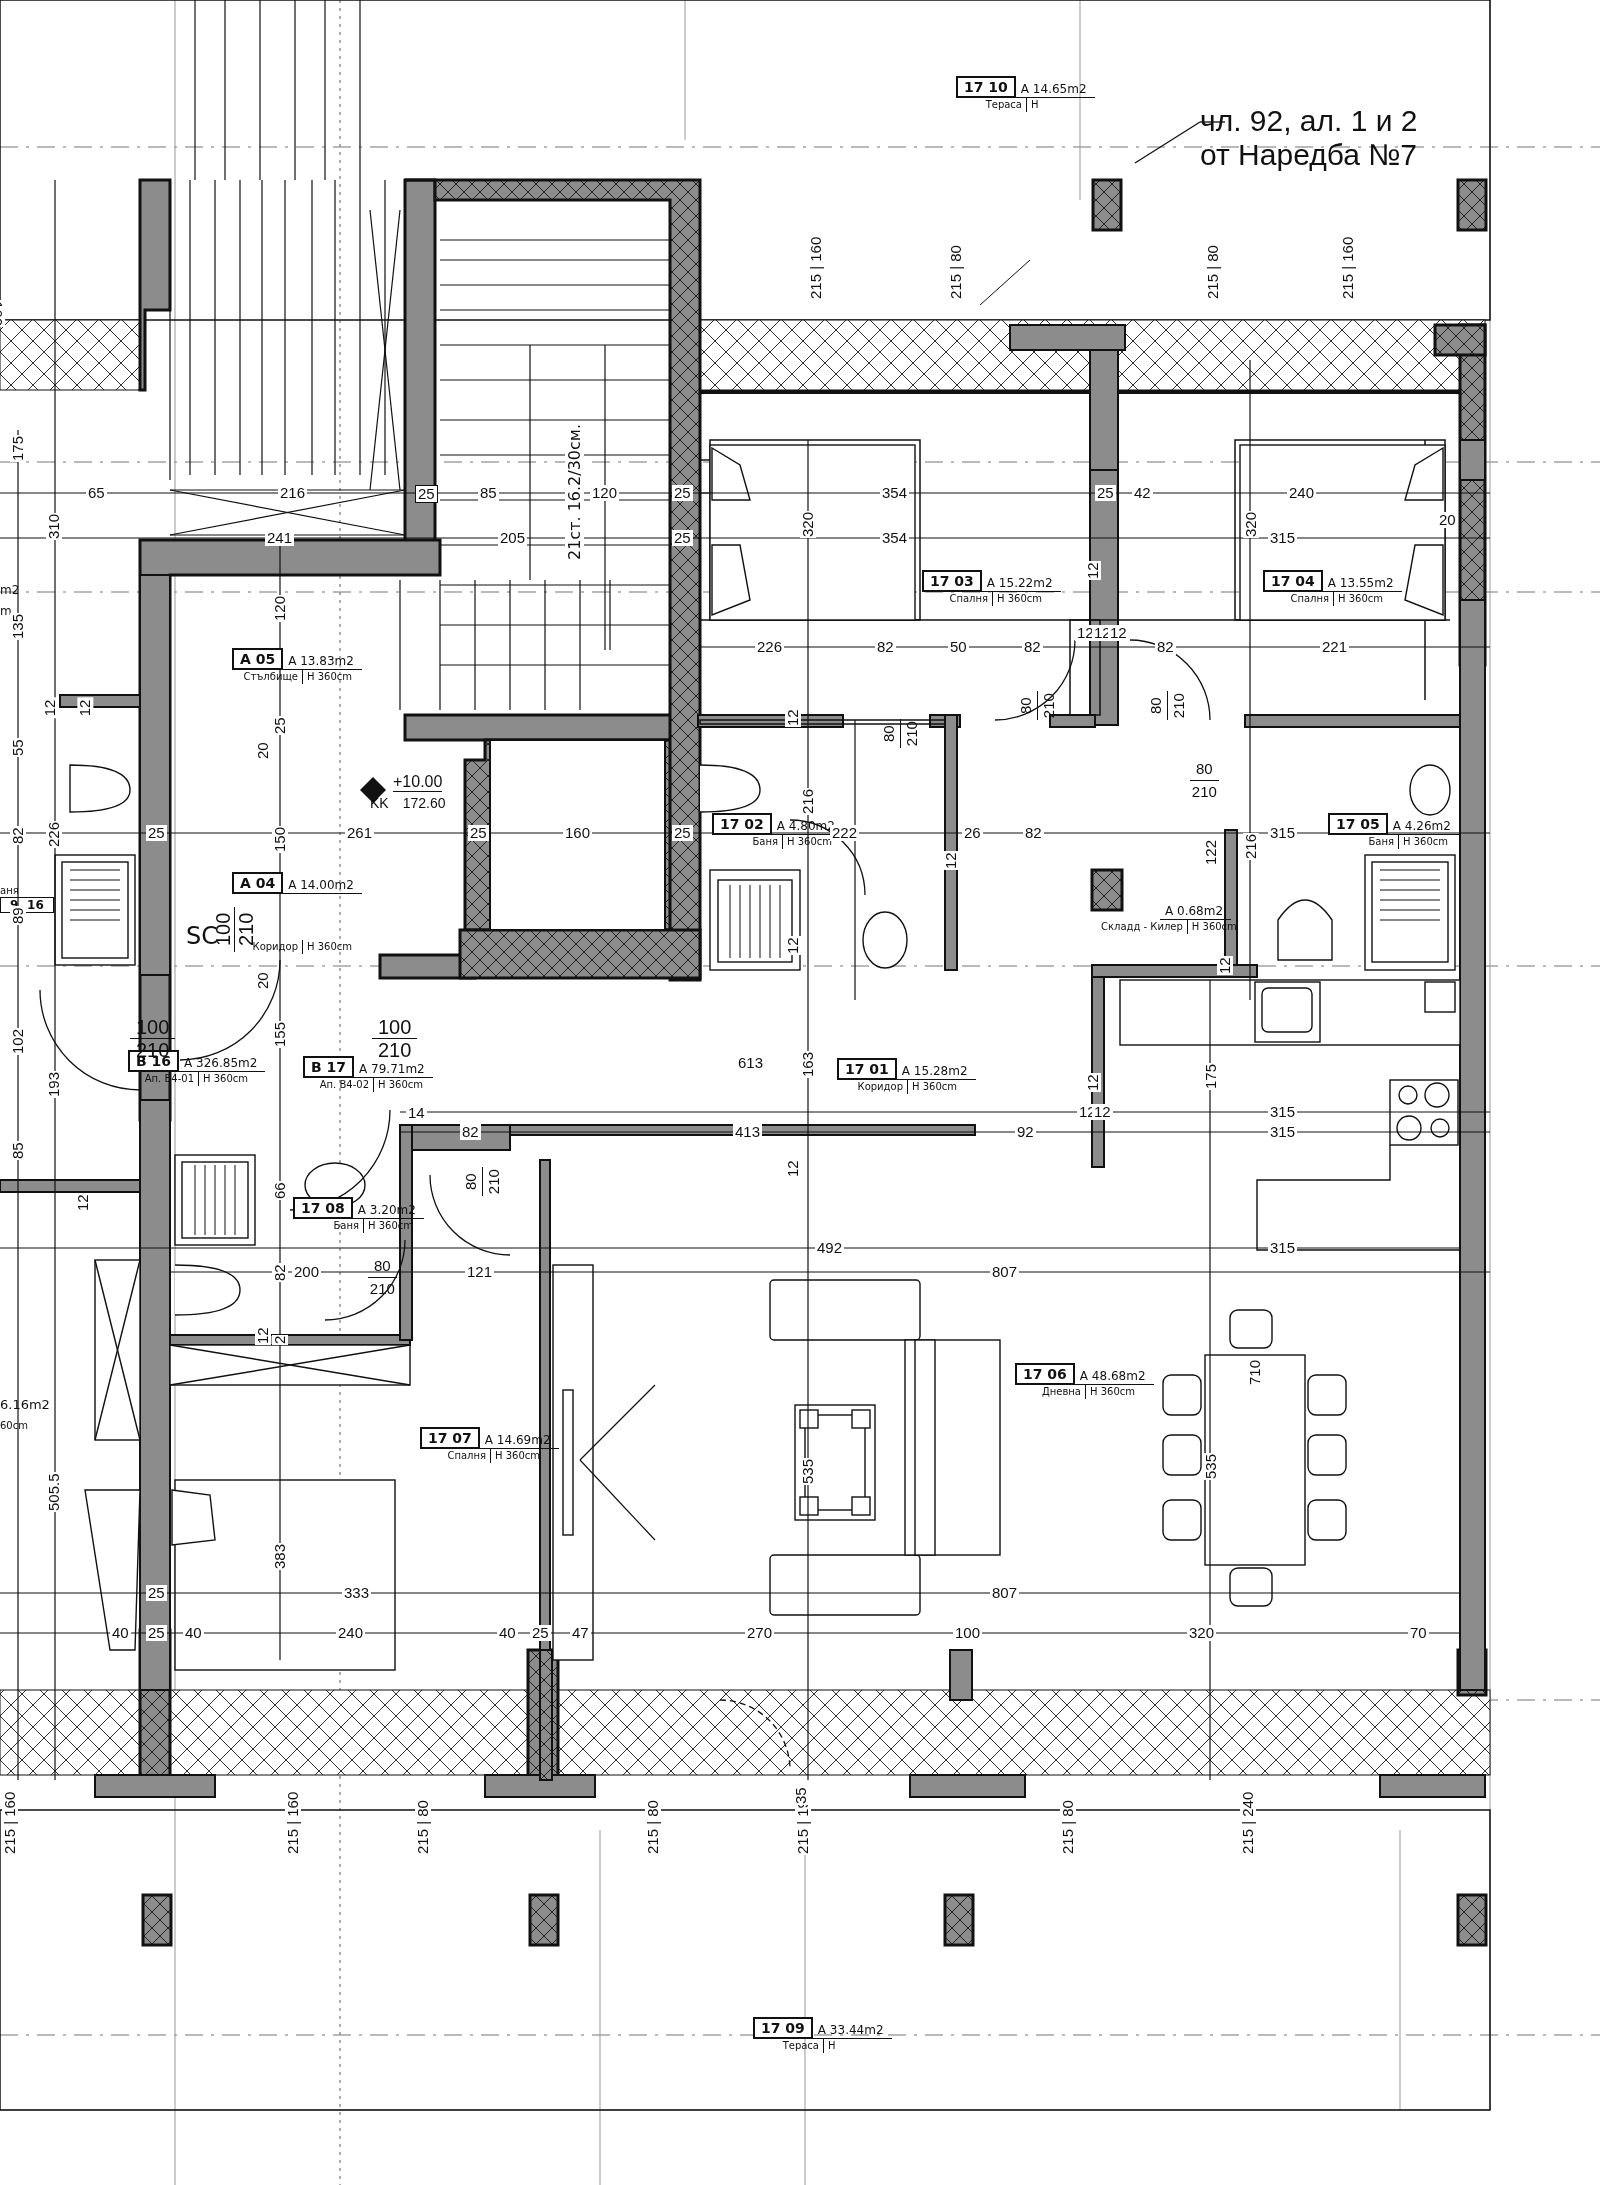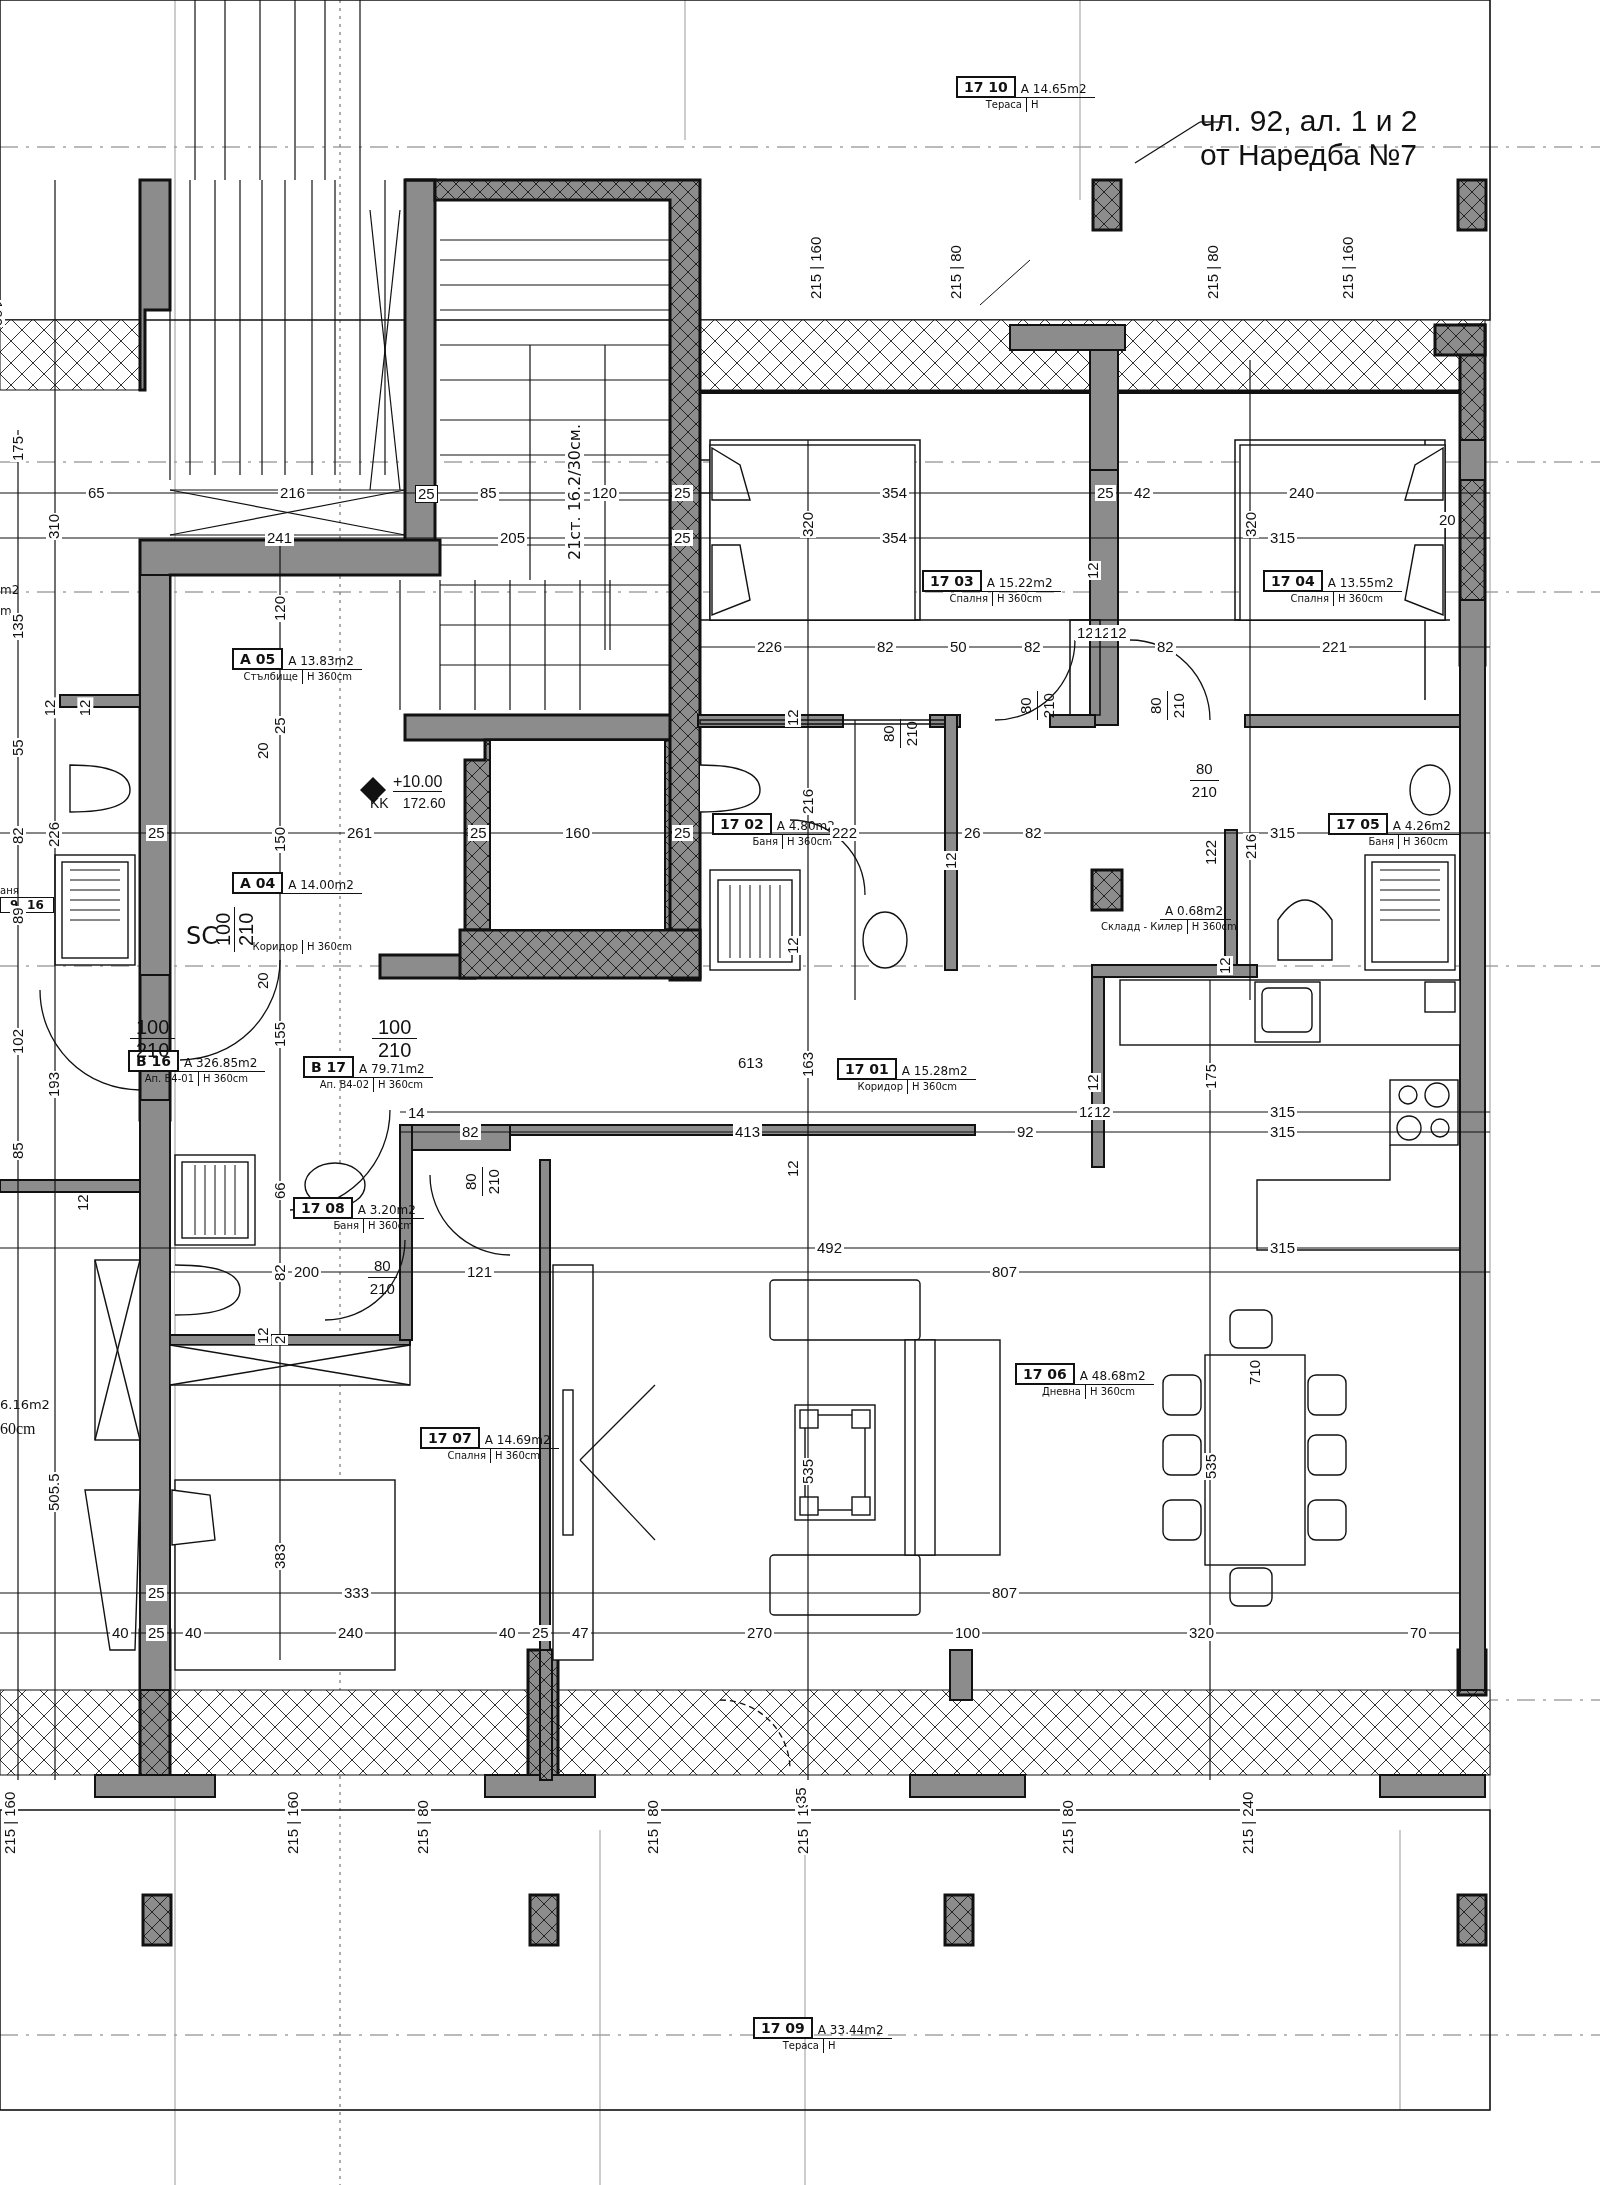--- a/index.html
+++ b/index.html
@@ -494,21 +494,21 @@
       <span class="id"><span>17</span> <span>09</span></span>
       <span class="area">A  33.44m2</span>
     </div>
   <div class="bot">
       <span class="name">Тераса</span>
       <span class="h">H</span>
     </div>
 </div>
 
 <div class="lbl" style="left:0;top:1397px;font-size:13px;">6.16m2</div>
-<div class="lbl" style="left:0;top:1420px;font-size:16px;font-family:Liberation Serif, serif;">60cm</div>
+<div class="lbl" style="left:0;top:1420px;font-size:10px;">60cm</div>
 <div class="lbl" style="left:0;top:865px;font-size:12px;font-weight:bold;border:1.5px solid #111;padding:0 9px;margin-top:32px;">9, 16</div>
 <div class="lbl" style="left:0;top:885px;font-size:10px;">аня</div>
 <div class="lbl" style="left:0;top:583px;font-size:12px;">m2</div>
 <div class="lbl" style="left:0;top:604px;font-size:12px;">m</div>
 
 <div class="frac" style="left:130px;top:1016px;">
     <div class="n">100</div>
     <div>210</div>
   </div>
 <div class="frac" style="left:372px;top:1016px;">

